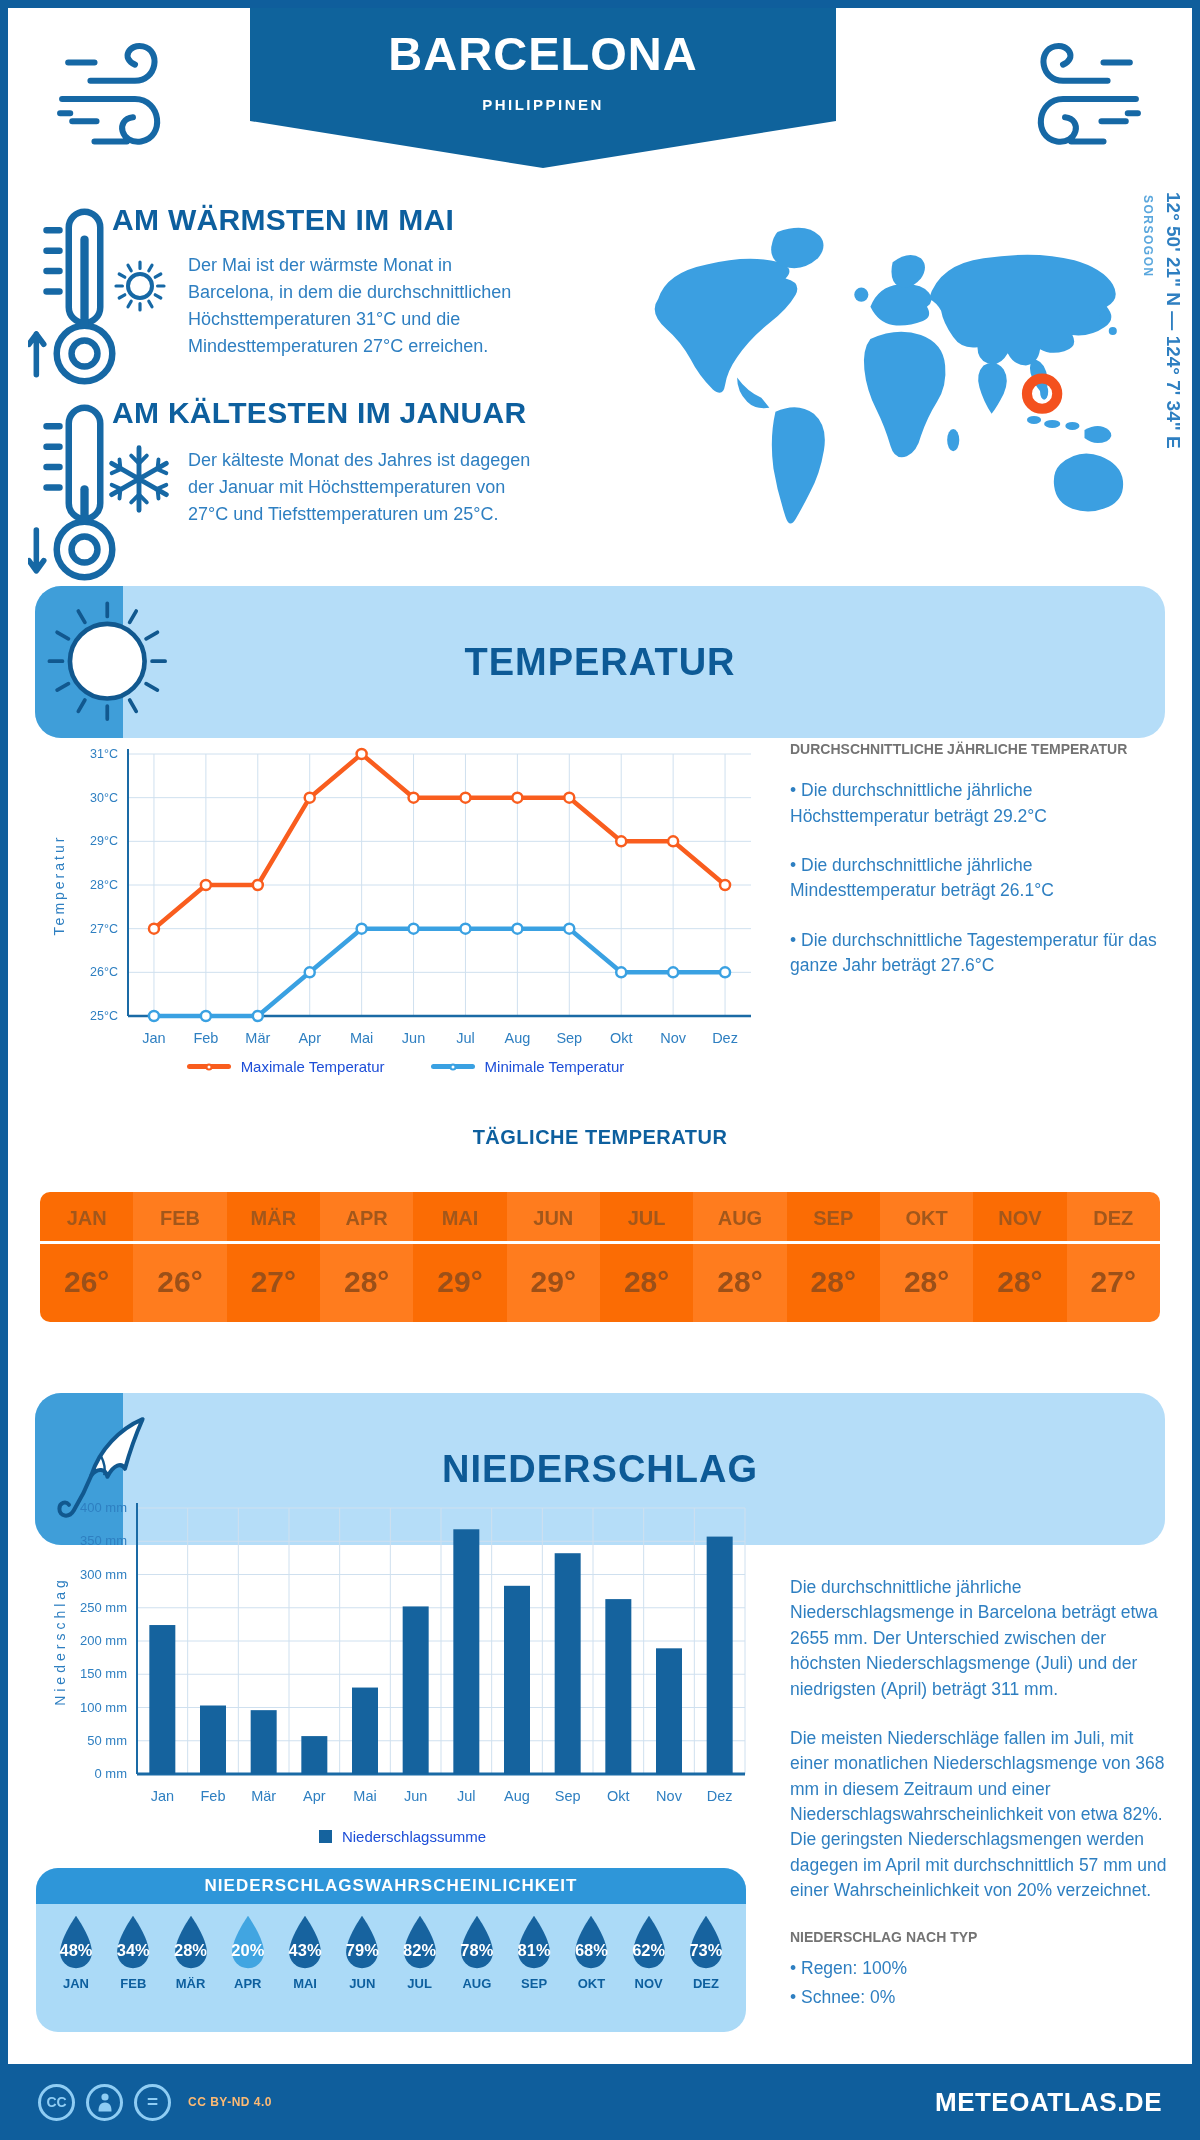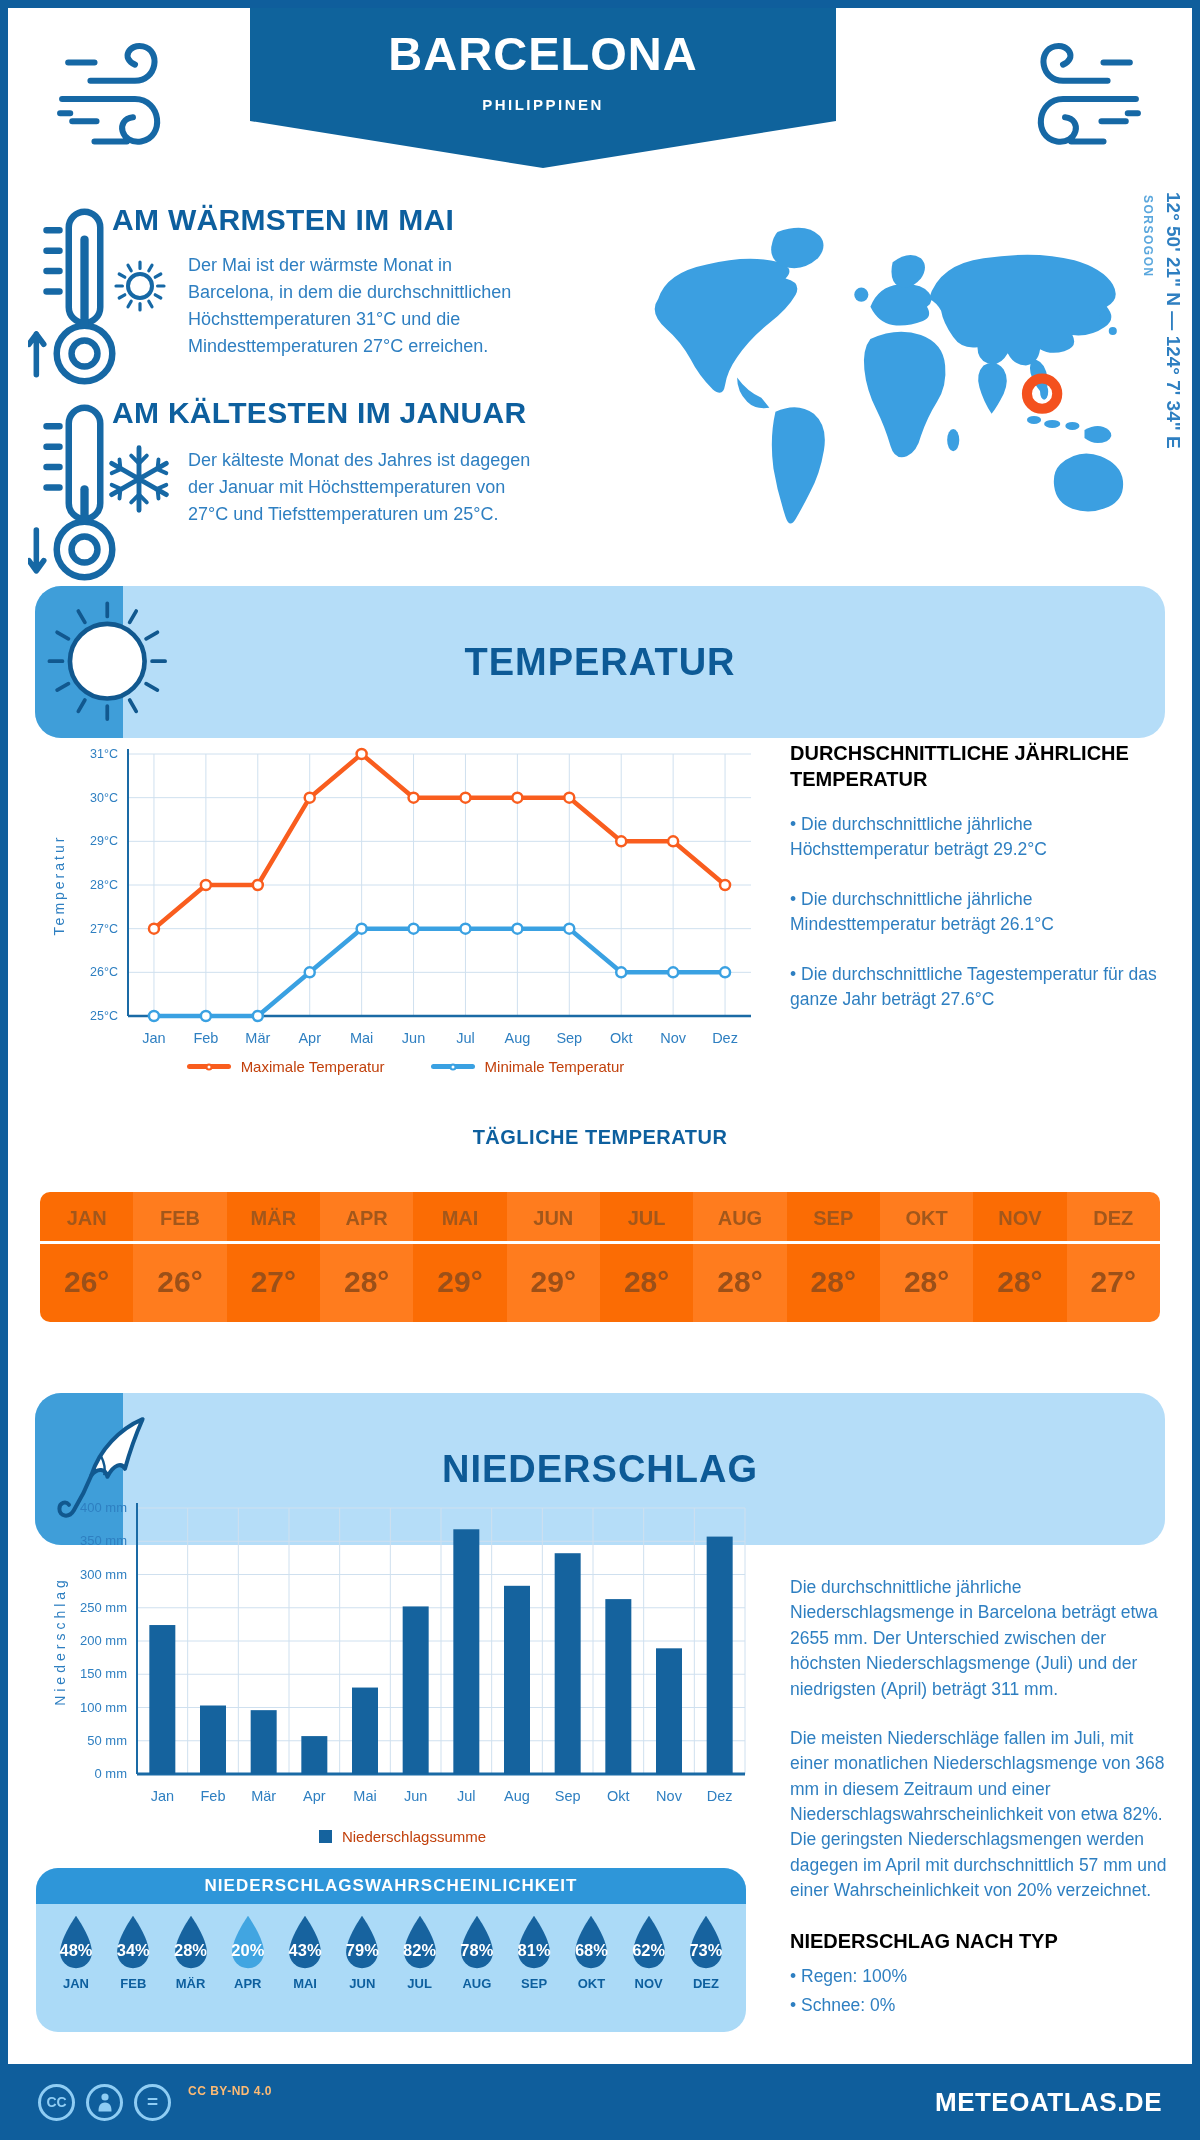--- a/index.html
+++ b/index.html
@@ -36,28 +36,28 @@
   
   .section-banner{position:absolute;left:35px;width:1130px;height:152px;background:#b5ddf8;border-radius:26px}
   .section-banner .iconbox{position:absolute;left:0;top:0;width:88px;height:152px;background:#3f9ed9;border-radius:26px 0 0 26px}
   .section-banner .stitle{position:absolute;left:0;right:0;top:0;line-height:152px;text-align:center;
     font-size:38px;font-weight:bold;color:#0d5a96;letter-spacing:1px}
   .section-banner svg{position:absolute}
 
   
   .chart{position:absolute}
   .legend{position:absolute;display:flex;justify-content:center;gap:46px;width:715px;align-items:center}
-  .legend .item{display:flex;align-items:center;gap:10px;font-size:15px;color:#c2410c}
+  .legend .item{display:flex;align-items:center;gap:10px;font-size:15px;color:#1d4ed8}
   .leg-line{display:inline-block;width:44px;height:5px;border-radius:3px;position:relative}
   .leg-line i{position:absolute;left:50%;top:50%;width:7px;height:7px;background:#fff;border:2.5px solid;border-radius:50%;transform:translate(-50%,-50%)}
   .leg-sq{display:inline-block;width:13px;height:13px}
 
   
   .rcol{position:absolute;left:790px;width:385px}
-  .rcol h3{font-size:20px;line-height:1.3;color:#000000;margin-bottom:20px}
+  .rcol h3{font-size:14px;line-height:1.3;color:#737373;margin-bottom:20px}
   .rcol p{font-size:17.5px;line-height:1.45;color:#2e7fc1;margin-bottom:24px}
 
   
   .daily-title{position:absolute;left:0;width:1200px;text-align:center;font-size:20px;font-weight:bold;color:#0d5f9e;letter-spacing:.5px}
   .ttable{position:absolute;left:40px;top:1192px;width:1120px;height:130px;display:flex;border-radius:10px;overflow:hidden}
   .tcol{flex:1;text-align:center}
   .tcol:nth-child(odd){background:#fb6c04}
   .tcol:nth-child(even){background:#ff7c1e}
   .tm{height:52px;line-height:52px;font-size:20px;font-weight:bold;color:#a2571b;border-bottom:3px solid #fff}
   .tv{height:75px;line-height:75px;font-size:30px;font-weight:bold;color:#9c5018}
@@ -68,21 +68,21 @@
   .drops{display:flex;justify-content:space-between;padding:10px 14px 0}
   .drop{position:relative;width:52px;text-align:center}
   .drop svg{width:46px;height:58px;display:block;margin:0 auto}
   .drop svg path{fill:#17639f}
   .drop.hl svg path{fill:#41a5e1}
   .dp{position:absolute;left:0;right:0;top:27px;color:#fff;font-weight:bold;font-size:16.5px}
   .dm{display:block;margin-top:4px;font-size:13px;font-weight:bold;color:#0d5f9e}
 
   
   .footer{position:absolute;left:0;bottom:0;width:1200px;height:76px;background:#0f5e9c;display:flex;align-items:center;justify-content:space-between;padding:0 38px;z-index:55}
-  .fleft{display:flex;gap:11px}
+  .fleft{display:flex;align-items:center;gap:11px}
   .cc-circle{width:37px;height:37px;border:3px solid #8fcdf4;border-radius:50%;display:flex;align-items:center;justify-content:center;color:#8fcdf4;font-weight:bold;font-size:14px}
   .cc-circle.eq{font-size:19px}
   .lic{margin-left:6px;color:#fdba74;font-weight:bold;font-size:12px;letter-spacing:.5px}
   .site{color:#fff;font-weight:bold;font-size:26px;letter-spacing:.5px}
 </style>
 </head>
 <body>
 
 <div class="page">
   <div class="frame"></div>

